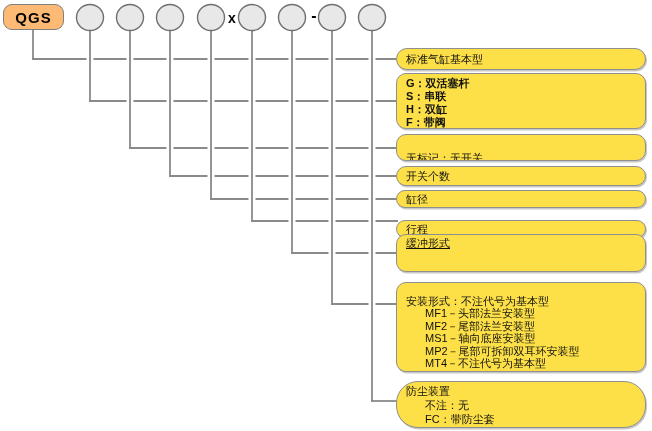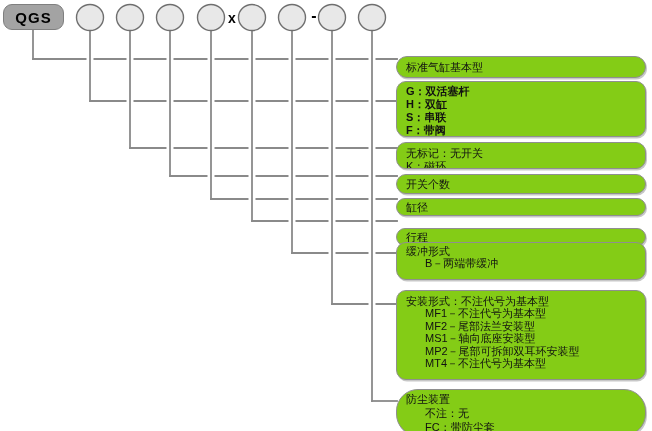--- a/index.html
+++ b/index.html
@@ -2,51 +2,51 @@
 <html><head>
 <meta charset="utf-8">
 <style>
   html,body{margin:0;padding:0;background:#fff;}
   body{width:652px;height:431px;font-family:"Liberation Sans","DejaVu Sans",sans-serif;}
   .stage{position:relative;width:652px;height:431px;background:#fff;overflow:hidden;}
   .stage svg{position:absolute;left:0;top:0;}
 
   .prefix-box{
     position:absolute;left:3px;top:4px;width:61px;height:26px;
-    background:#a3a3a3;border:1.5px solid #7f7f7f;border-radius:9px;
+    background:#fdba74;border:1.5px solid #7f7f7f;border-radius:9px;
     display:flex;align-items:center;justify-content:center;
     font-weight:bold;font-size:15px;color:#000;letter-spacing:1px;
     box-sizing:border-box;
   }
   .sep{
     position:absolute;color:#000;font-weight:bold;width:14px;text-align:center;
   }
   .sep-x{left:225px;top:10px;font-size:14px;}
   .sep-dash{left:307px;top:7px;font-size:16px;}
 
   .lbox{
     position:absolute;left:396px;width:250px;box-sizing:border-box;
-    background:#84cc16;border:1px solid #8f8f8f;border-radius:10px;
+    background:#fde047;border:1px solid #8f8f8f;border-radius:10px;
     box-shadow:1px 1.5px 0 rgba(130,130,130,.45);
-    color:#111;font-size:11px;overflow:hidden;margin-top:8px;
+    color:#111;font-size:11px;overflow:hidden;
   }
   .lbox .ln{padding-left:9px;white-space:nowrap;}
   .lbox .ln.ind{padding-left:28px;}
   .single{display:flex;align-items:center;}
   .b1{top:48px;height:22px;border-radius:11px;}
   .b2{top:73px;height:56px;padding-top:3px;font-weight:bold;}
   .b2 .ln{line-height:13px;}
-  .b3{top:134px;height:27px;padding-top:4px;}
+  .b3{top:134px;height:27px;padding-top:17px;}
   .b3 .ln{line-height:12.5px;}
   .b4{top:166px;height:20px;font-family:Liberation Mono, monospace;}
   .b5{top:190px;height:18px;align-items:flex-end;}
   .b6{top:220px;height:18px;}
-  .b7{top:234px;height:38px;padding-top:2px;}
+  .b7{top:234px;height:38px;padding-top:2px;text-decoration:underline;}
   .b7 .ln{line-height:12.4px;}
-  .b8{top:282px;height:90px;padding-top:4px;}
+  .b8{top:282px;height:90px;padding-top:12px;}
   .b8 .ln{line-height:12.4px;}
   .b9{top:381px;height:47px;padding-top:3px;border-radius:22px;}
   .b9 .ln{line-height:13.8px;}
 </style>
 </head>
 <body>
 
 <div class="stage">
 
   <svg width="652" height="431" viewBox="0 0 652 431" aria-hidden="true">
@@ -101,22 +101,22 @@
   <div class="prefix-box">QGS</div>
   <div class="sep sep-x">x</div>
   <div class="sep sep-dash">-</div>
 
   <div class="lbox b1 single">
     <div class="ln">标准气缸基本型</div>
   </div>
 
   <div class="lbox b2">
     <div class="ln">G：双活塞杆</div>
+    <div class="ln">S：串联</div>
     <div class="ln">H：双缸</div>
-    <div class="ln">S：串联</div>
     <div class="ln">F：带阀</div>
   </div>
 
   <div class="lbox b3">
     <div class="ln">无标记：无开关</div>
     <div class="ln">K：磁环</div>
   </div>
 
   <div class="lbox b4 single">
     <div class="ln">开关个数</div>
@@ -125,26 +125,25 @@
   <div class="lbox b5 single">
     <div class="ln">缸径</div>
   </div>
 
   <div class="lbox b6 single">
     <div class="ln">行程</div>
   </div>
 
   <div class="lbox b7">
     <div class="ln">缓冲形式</div>
-    <div class="ln ind">B－两端带缓冲</div>
   </div>
 
   <div class="lbox b8">
     <div class="ln">安装形式：不注代号为基本型</div>
-    <div class="ln ind">MF1－不注代号为基本型</div>
+    <div class="ln ind">MF1－头部法兰安装型</div>
     <div class="ln ind">MF2－尾部法兰安装型</div>
     <div class="ln ind">MS1－轴向底座安装型</div>
     <div class="ln ind">MP2－尾部可拆卸双耳环安装型</div>
     <div class="ln ind">MT4－不注代号为基本型</div>
   </div>
 
   <div class="lbox b9">
     <div class="ln">防尘装置</div>
     <div class="ln ind">不注：无</div>
     <div class="ln ind">FC：带防尘套</div>

